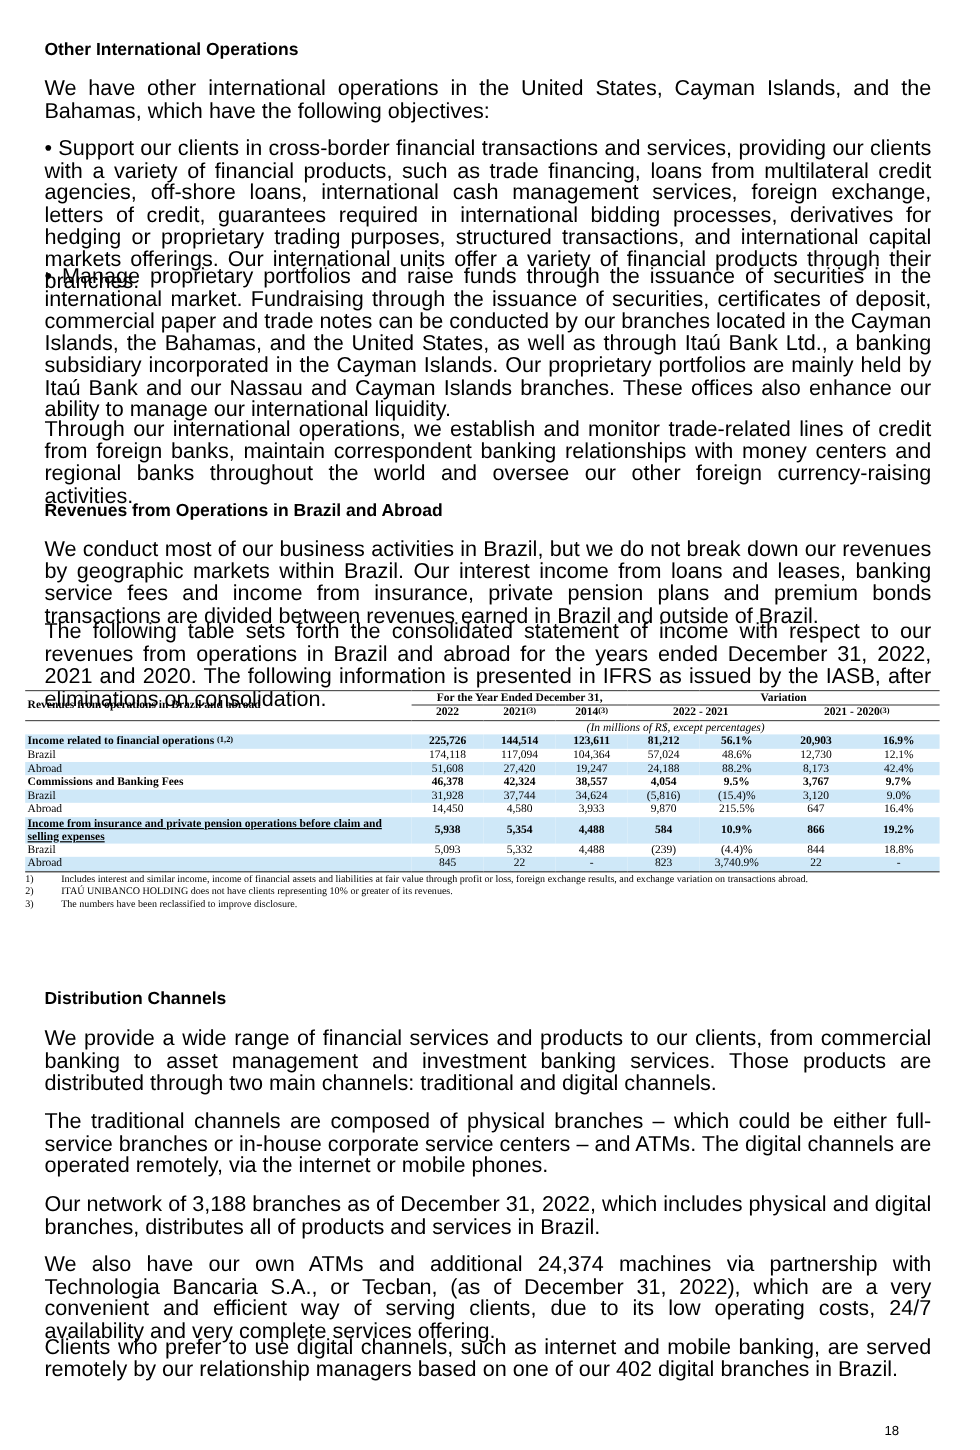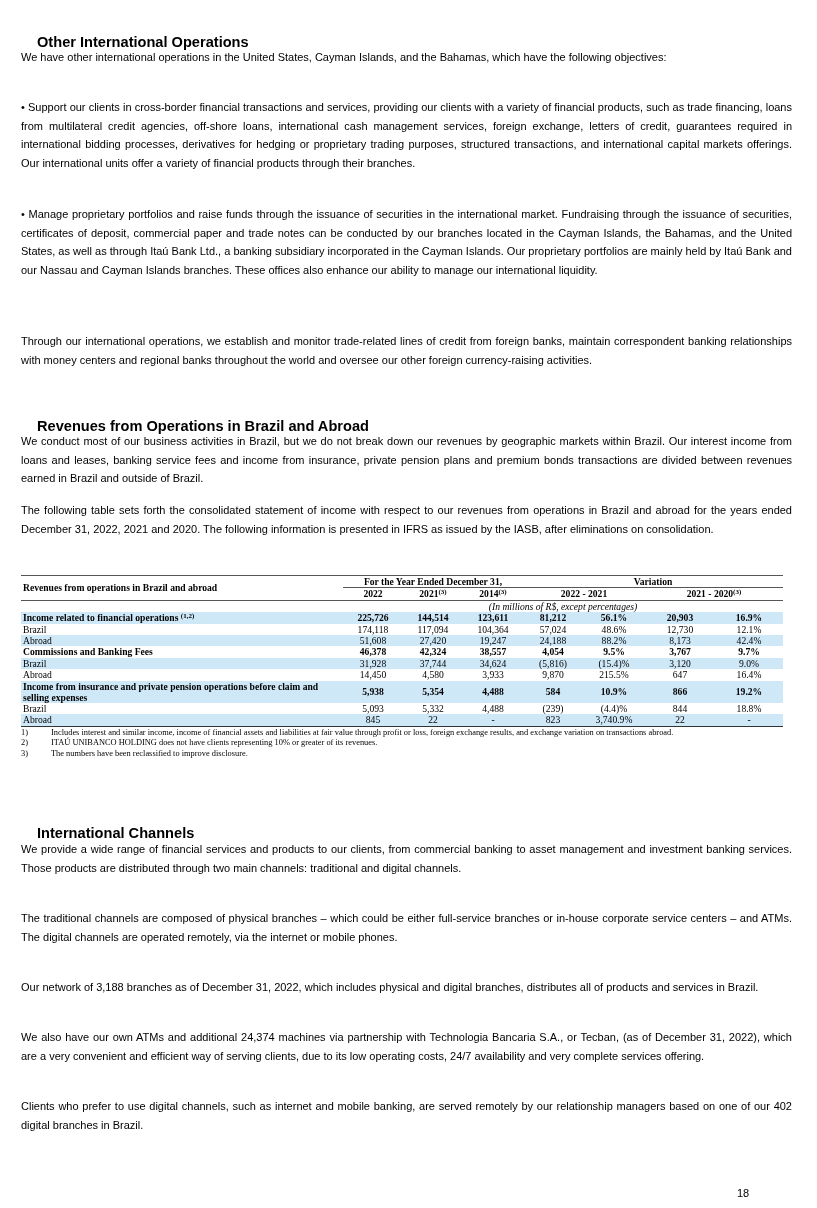--- a/index.html
+++ b/index.html
@@ -1,19 +1,19 @@
 <!DOCTYPE html>
 <html><head>
 <meta charset="utf-8">
 <style>
   html, body { margin: 0; padding: 0; background: #ffffff; }
   body { width: 817px; height: 1208px; position: relative; overflow: hidden; color: #000; }
   .page { position: absolute; left: 21px; top: 0; width: 771px; font-family: "Liberation Sans", sans-serif; }
   h2 { font-size: 14.6px; font-weight: bold; margin: 16px; line-height: 18px; }
-  p { font-size: 11px; line-height: 18.5px; margin: 0; text-align: justify; }
+  p { font-size: 18px; line-height: 18.5px; margin: 16px; text-align: justify; }
   .sec-title-1 { position: absolute; top: 17px; }
   .p1 { position: absolute; top: 48px; }
   .p2 { position: absolute; top: 98px; }
   .p3 { position: absolute; top: 205px; }
   .p4 { position: absolute; top: 332px; }
   .sec-title-2 { position: absolute; top: 401px; }
   .p5 { position: absolute; top: 432px; }
   .p6 { position: absolute; top: 501px; }
   .sec-title-3 { position: absolute; top: 808px; }
   .p7 { position: absolute; top: 840px; }
@@ -26,21 +26,21 @@
   table { border-collapse: collapse; width: 762px; font-size: 9.6px; }
   td, th { padding: 0 2px; line-height: 11.4px; white-space: nowrap; }
   th { font-weight: bold; }
   .hdr-label { text-align: left; vertical-align: middle; font-size: 9.6px; }
   .rule-top { border-top: 1.5px solid #555; }
   .rule-under { border-bottom: 1.2px solid #555; }
   .num { text-align: center; }
   .unit { text-align: center; font-style: italic; }
   .shade td { background: #cfe8f8; margin-top: 43px; }
   .bold td { font-weight: bold; }
-  .multi td.lbl { white-space: normal; line-height: 11.2px; }
+  .multi td.lbl { white-space: normal; line-height: 11.2px; text-decoration: underline; }
   .last td { border-bottom: 1.5px solid #333; }
   sup { font-size: 7px; vertical-align: top; position: relative; top: -1px; }
   .notes { font-family: "Liberation Serif", serif; font-size: 8.4px; line-height: 10.6px; margin-top: 1px; }
   .note { display: flex; }
   .note .n { width: 30px; flex: none; }
   .note .t { flex: 1; }
   .page-num { position: absolute; left: 737px; top: 1187px; font-family: "Liberation Sans", sans-serif; font-size: 11px; }
 </style>
 </head>
 <body>
@@ -189,21 +189,21 @@
         <span class="n">2)</span>
         <span class="t">ITAÚ UNIBANCO HOLDING does not have clients representing 10% or greater of its revenues.</span>
       </div>
       <div class="note">
         <span class="n">3)</span>
         <span class="t">The numbers have been reclassified to improve disclosure.</span>
       </div>
     </div>
   </div>
 
-  <h2 class="sec-title-3">International Channels</h2>
+  <h2 class="sec-title-3">Distribution Channels</h2>
   <p class="p7">We provide a wide range of financial services and products to our clients, from commercial banking to asset management and investment banking services. Those products are distributed through two main channels: traditional and digital channels.</p>
   <p class="p8">The traditional channels are composed of physical branches – which could be either full-service branches or in-house corporate service centers – and ATMs. The digital channels are operated remotely, via the internet or mobile phones.</p>
   <p class="p9">Our network of 3,188 branches as of December 31, 2022, which includes physical and digital branches, distributes all of products and services in Brazil.</p>
   <p class="p10">We also have our own ATMs and additional 24,374 machines via partnership with Technologia Bancaria S.A., or Tecban, (as of December 31, 2022), which are a very convenient and efficient way of serving clients, due to its low operating costs, 24/7 availability and very complete services offering.</p>
   <p class="p11">Clients who prefer to use digital channels, such as internet and mobile banking, are served remotely by our relationship managers based on one of our 402 digital branches in Brazil.</p>
 </div>
 
 <div class="page-num">18</div>
 
 </body></html>

